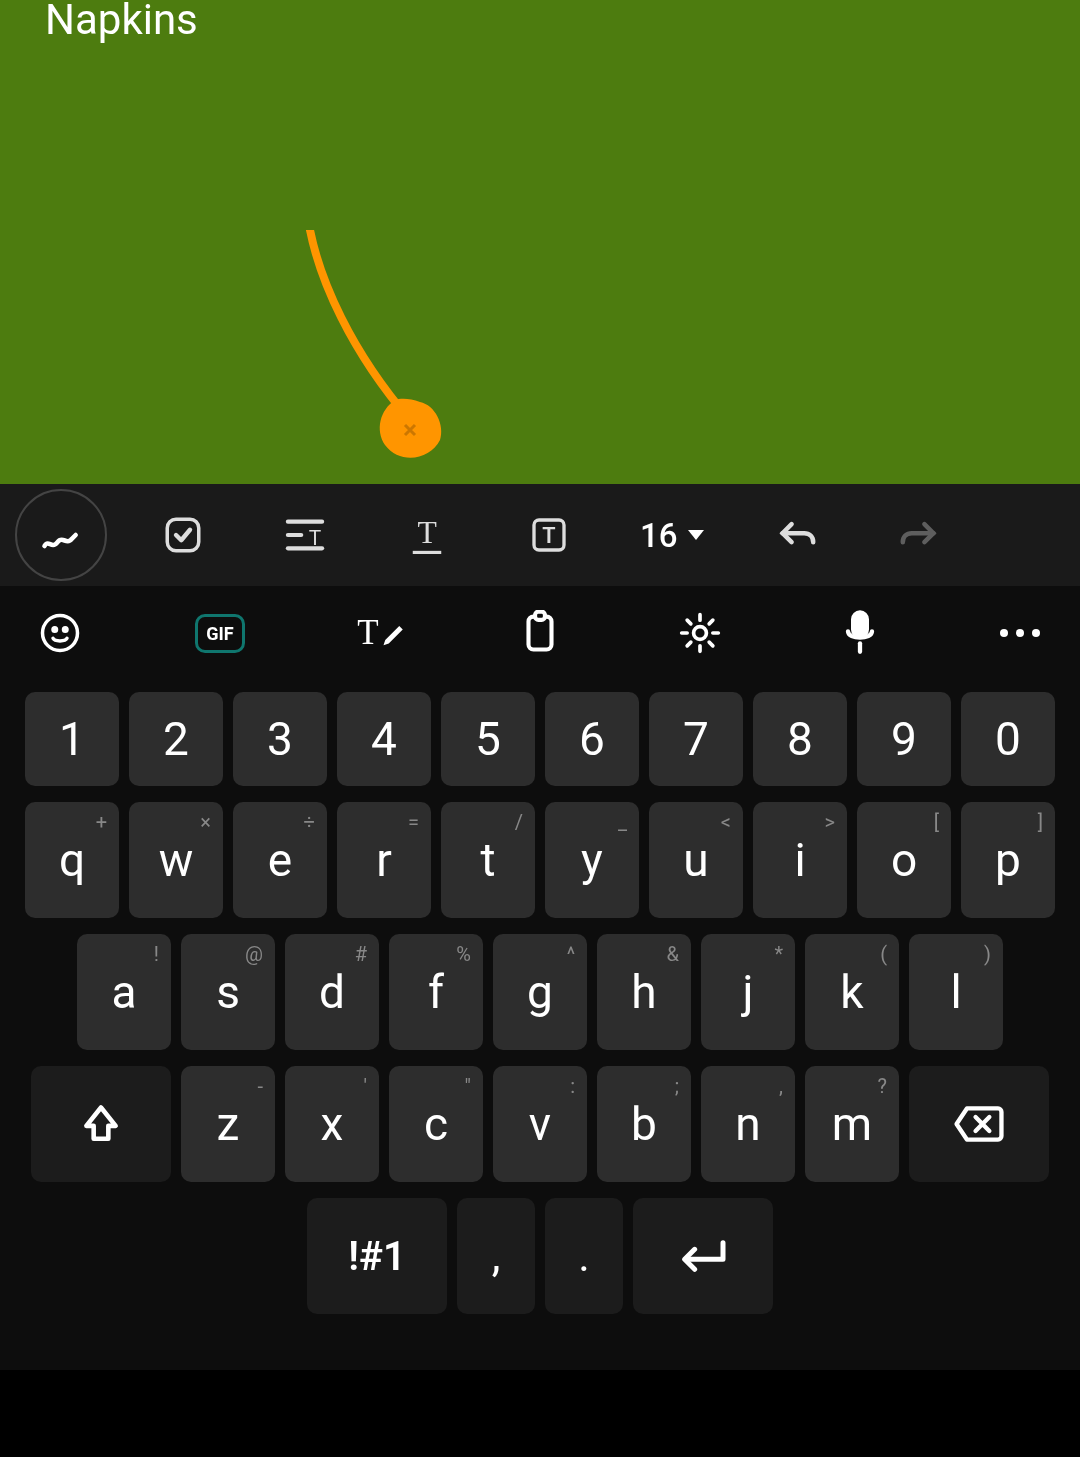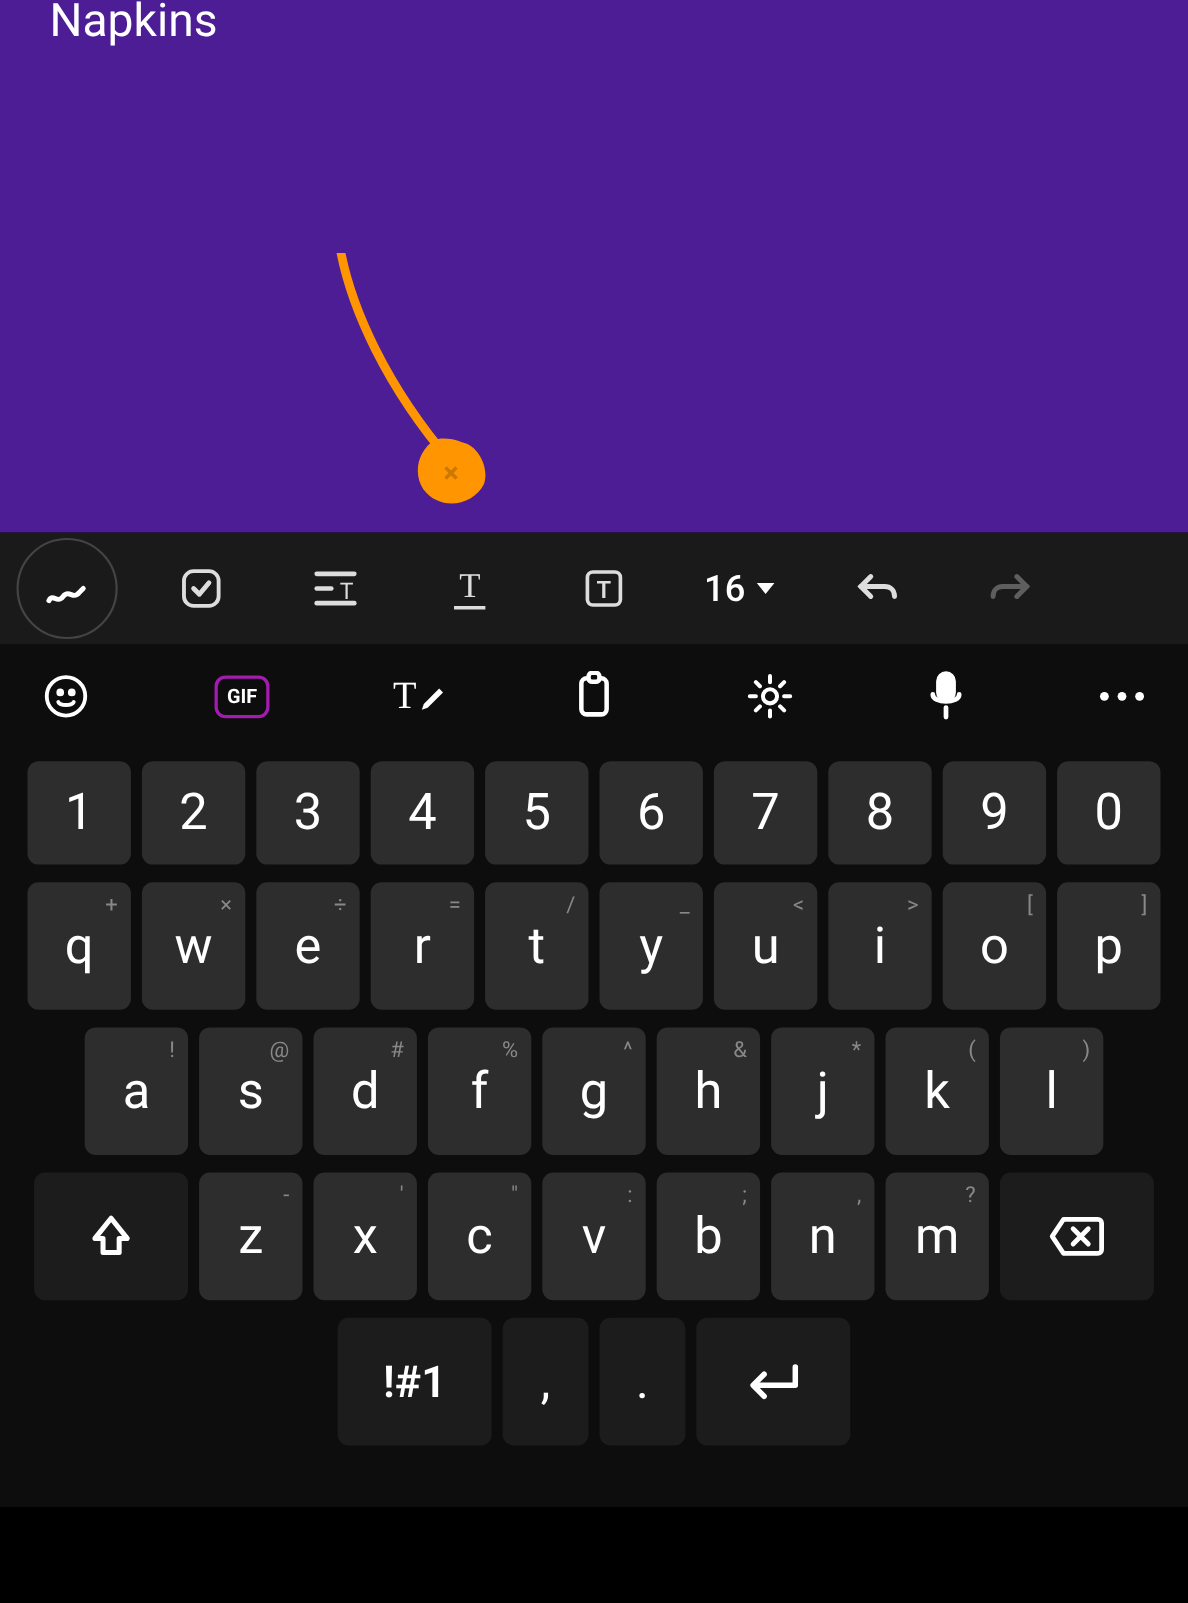--- a/index.html
+++ b/index.html
@@ -8,21 +8,21 @@
       height: 1457px;
       background: #000;
       font-family: -apple-system, BlinkMacSystemFont, 'Segoe UI', Roboto, sans-serif;
       overflow: hidden;
       position: relative;
     }
     .note-area {
       position: relative;
       width: 100%;
       height: 484px;
-      background: #4c1d95;
+      background: #4d7c0f;
     }
     .note-text {
       position: absolute;
       top: -5px;
       left: 45px;
       color: #fff;
       font-size: 42px;
       font-weight: 400;
     }
     .drawing {
@@ -74,21 +74,21 @@
     .sugg-btn {
       display: flex;
       align-items: center;
       justify-content: center;
       width: 80px;
       height: 60px;
       color: #fff;
       cursor: pointer;
     }
     .gif-box {
-      border: 3px solid #a21caf;
+      border: 3px solid #0f766e;
       border-radius: 10px;
       padding: 6px 8px;
       font-size: 18px;
       font-weight: 700;
     }
     .keyboard {
       background: #0d0d0d;
       padding: 12px 18px 40px;
     }
     .kb-row {

